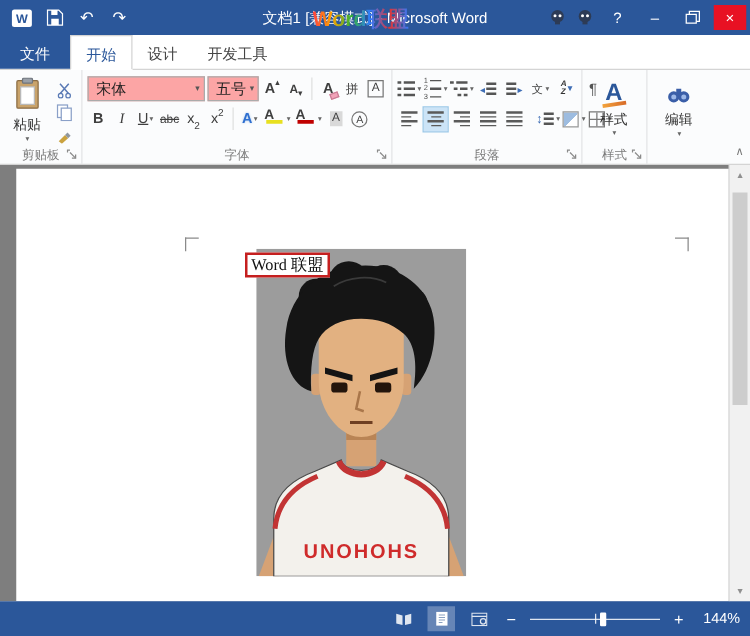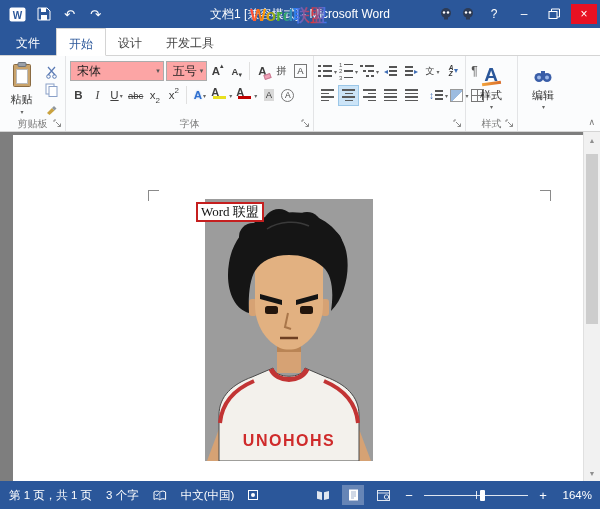--- a/index.html
+++ b/index.html
@@ -453,20 +453,23 @@
           </span>
         <span class="pb">
             <span class="shad"></span>
             <span class="da">▾</span>
           </span>
         <span class="pb">
             <span class="bord"></span>
             <span class="da">▾</span>
           </span>
       </div>
+      <div class="glabel">
+          <span>段落</span>
+        </div>
       <span class="launcher">
         <svg width="9" height="9" viewBox="0 0 9 9">
             <path d="M1,3 V1 H3" fill="none" stroke="#8a8a8a"></path>
             <path d="M3,3 L7.5,7.5" stroke="#8a8a8a"></path>
             <path d="M7.5,4.5 V7.5 H4.5" fill="none" stroke="#8a8a8a"></path>
           </svg>
       </span>
     </div>
 
     <div class="rgroup" style="width:52px;">
@@ -544,38 +547,20 @@
     </svg>
 
     <div class="vscroll">
       <div class="sarrow">▲</div>
       <div class="sthumb"></div>
       <div class="sarrow down">▼</div>
     </div>
   </div>
 
   <div class="statusbar">
-    <div class="sb-left">
-      <span class="sb-item">第 1 页，共 1 页</span>
-      <span class="sb-item">3 个字</span>
-      <span class="sb-item">
-        <svg width="14" height="11" viewBox="0 0 14 11">
-            <path d="M1,2 C3,0.6 5.6,1 6.8,2.2 C8,1 10.6,0.6 12.6,2 L12.6,9.4 C10.6,8.2 8,8.6 6.8,9.8 C5.6,8.6 3,8.2 1,9.4 Z" fill="none" stroke="#fff"></path>
-            <path d="M6.8,2.2 V9.8" stroke="#fff" stroke-width="0.6"></path>
-            <path d="M2.6,4.4 L4,5.8 L5.6,3.4" fill="none" stroke="#fff"></path>
-          </svg>
-      </span>
-      <span class="sb-item">中文(中国)</span>
-      <span class="sb-item">
-        <svg width="10" height="10" viewBox="0 0 10 10">
-            <rect x="0.5" y="0.5" width="9" height="9" fill="none" stroke="#fff"></rect>
-            <circle cx="5" cy="5" r="2" fill="#fff"></circle>
-          </svg>
-      </span>
-    </div>
     <div class="sb-right">
       <span class="vbtn">
         <svg width="14" height="11" viewBox="0 0 14 11">
             <path d="M1,1 L6,2.3 L6,10 L1,8.7 Z" fill="#fff"></path>
             <path d="M13,1 L8,2.3 L8,10 L13,8.7 Z" fill="#fff"></path>
           </svg>
       </span>
       <span class="vbtn active">
         <svg width="11" height="12" viewBox="0 0 11 12">
             <rect x="1" y="0.5" width="9" height="11" fill="#fff"></rect>
@@ -589,17 +574,17 @@
             <circle cx="9.5" cy="7" r="2.2" fill="none" stroke="#fff"></circle>
           </svg>
       </span>
       <span class="zbtn">−</span>
       <span class="zslider">
         <span class="ztrack"></span>
         <span class="ztick"></span>
         <span class="zthumb"></span>
       </span>
       <span class="zbtn">+</span>
-      <span class="zlevel">164%</span>
+      <span class="zlevel">144%</span>
     </div>
   </div>
 
 </div>
 
 </body></html>

